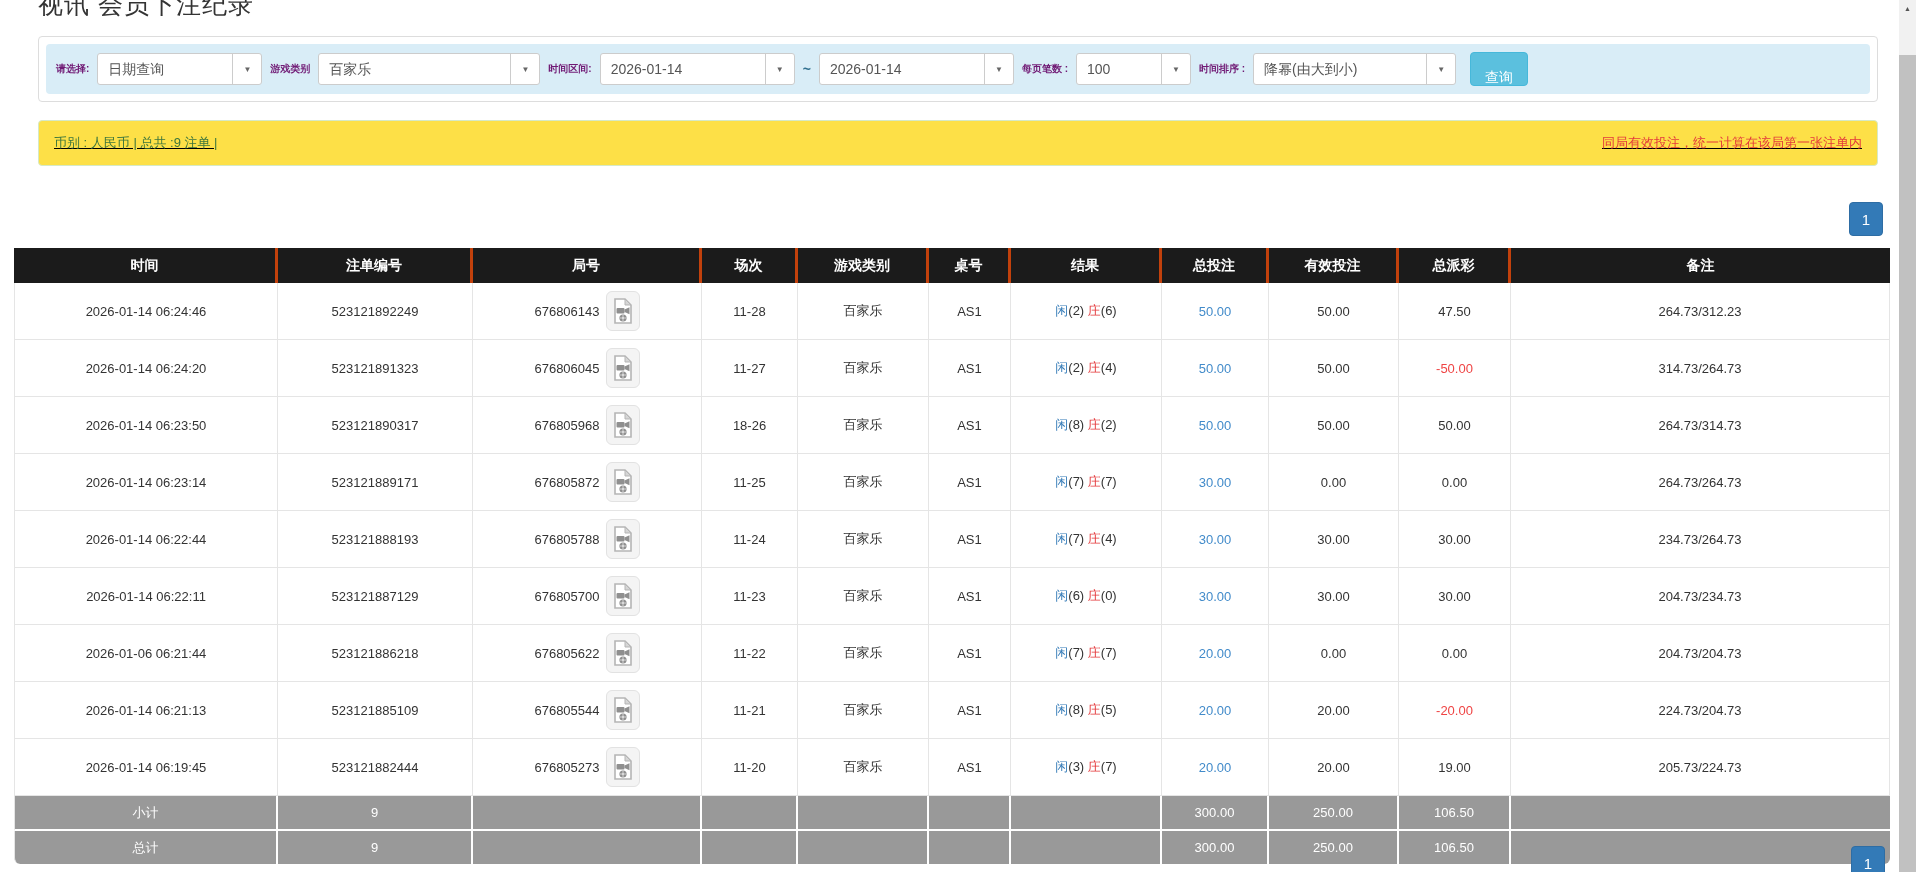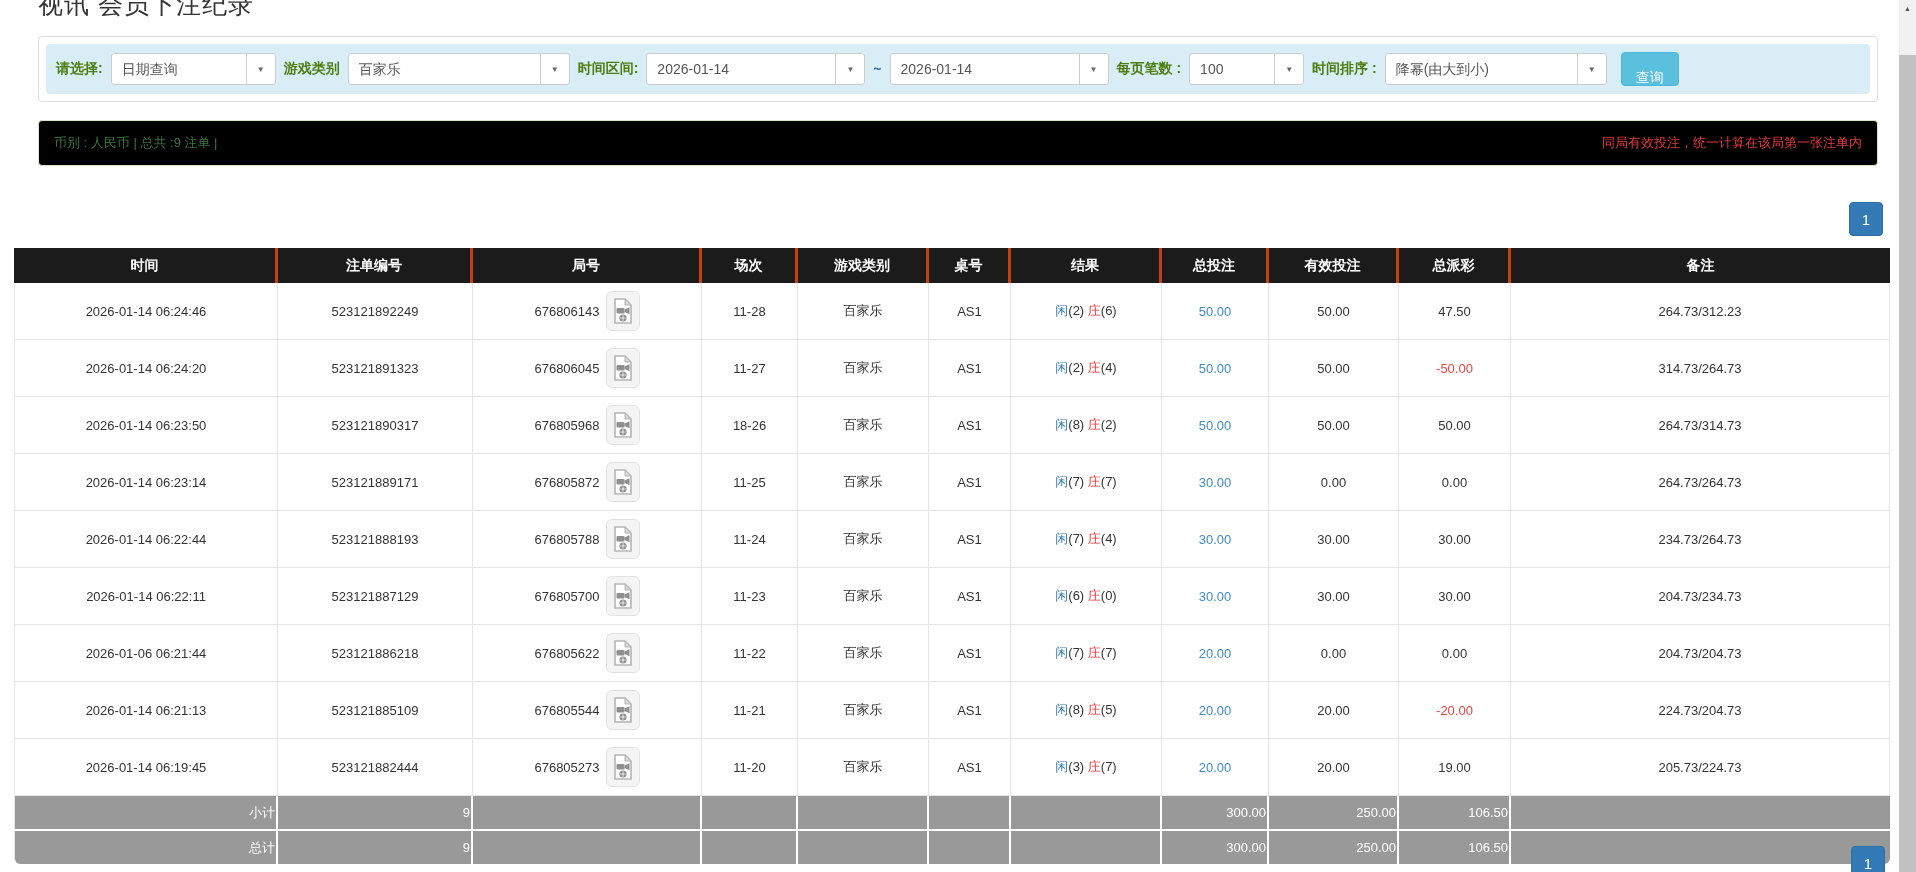--- a/index.html
+++ b/index.html
@@ -8,46 +8,46 @@
     background:#fff; font-family:"Liberation Sans", sans-serif;
   }
   .page { position:relative; width:1899px; height:872px; overflow:visible; }
 
   
   .page-title { margin:-12px 0 0 38px; font-size:25px; font-weight:500; color:#333; letter-spacing:1px; }
 
   
   .filter-panel { margin:15px 21px 0 38px; border:1px solid #ddd; border-radius:4px; padding:7px; background:#fff; box-sizing:border-box; }
   .filter-bar { background:#d9edf7; border-radius:4px; padding:8px 10px; display:flex; align-items:center; gap:8px; }
-  .flabel { color:#4d7c0f; font-weight:bold; font-size:14px; white-space:nowrap; }
+  .flabel { color:#701a75; font-weight:bold; font-size:10px; white-space:nowrap; }
   .sel { display:flex; background:#fff; border:1px solid #ccc; border-radius:3px; height:32px; align-items:stretch; box-sizing:border-box; cursor:pointer;justify-content:space-between; }
   .sel .val { padding:0 10px; line-height:30px; font-size:14px; color:#555; flex:1; white-space:nowrap; overflow:hidden; }
   .sel .arrow { width:28px; border-left:1px solid #ccc; display:flex; align-items:center; justify-content:center; color:#666; font-size:8px; }
-  .w-type { width:165px; } .w-game { width:222px; } .w-date { width:219px; } .w-per { width:115px; } .w-sort { width:222px; }
+  .w-type { width:165px; } .w-game { width:222px; } .w-date { width:195px; } .w-per { width:115px; } .w-sort { width:203px; }
   .tilde { color:#31708f; font-weight:bold; font-size:14px; }
   .search-btn { margin-left:6px; background:#5bc0de; border:1px solid #46b8da; color:#fff; font-size:14px; padding:16px 14px; height:32px; border-radius:4px; cursor:pointer; }
 
   
-  .summary-bar { margin:18px 21px 0 38px; background:#000000; border:1px solid #d6e9c6; border-radius:4px; padding:13px 15px; display:flex; justify-content:space-between; align-items:center; font-size:13px; box-sizing:border-box;text-decoration:underline; }
+  .summary-bar { margin:18px 21px 0 38px; background:#fde047; border:1px solid #d6e9c6; border-radius:4px; padding:13px 15px; display:flex; justify-content:space-between; align-items:center; font-size:13px; box-sizing:border-box;text-decoration:underline; }
   .summary-left { color:#3c763d; }
   .summary-right { color:#e4393c; }
 
   
   .pagination-top { margin:36px 16px 0 0; text-align:right; height:34px; }
   .page-btn { display:inline-block; min-width:34px; height:34px; line-height:34px; text-align:center; background:#337ab7; border:1px solid #2e6da4; color:#fff; font-size:15px; border-radius:4px; box-sizing:border-box; text-decoration:none; cursor:pointer; }
   .bottom-page { position:absolute; left:1851px; top:858px; }
 
   
   .records { margin:12px 9px 0 14px; }
   table { width:100%; table-layout:fixed; border-collapse:separate; border-spacing:0; font-size:13px; color:#333; }
   thead th { background:#1b1b1b; color:#fff; font-weight:bold; font-size:14px; height:33px; border-right:3px solid #c2410c; }
   thead th:last-child { border-right:none; }
   tbody td { height:54px; text-align:center; border-bottom:1px solid #e5e5e5; border-right:1px solid #e5e5e5; background:#fff; overflow:hidden; }
   tbody td:first-child { border-left:1px solid #e5e5e5; }
-  .sum-row td { background:#999; color:#fff; height:31px; text-align:right; border-right:2px solid #fff; border-bottom:2px solid #fff; border-left:none; font-size:13px; }
+  .sum-row td { background:#999; color:#fff; height:31px; text-align:center; border-right:2px solid #fff; border-bottom:2px solid #fff; border-left:none; font-size:13px; }
   .sum-row td:last-child { border-right:none; }
   .sum-row:last-child td { border-bottom:none; }
   .sum-row:last-child td:first-child { border-bottom-left-radius:6px; }
   .sum-row:last-child td:last-child { border-bottom-right-radius:6px; }
 
   .r-player { color:#337ab7; }
   .r-banker { color:#e4393c; }
   .r-num { color:#333; }
   .bet-link { color:#428bca; cursor:pointer; text-decoration:none; }
   .neg { color:#ef4444; }

